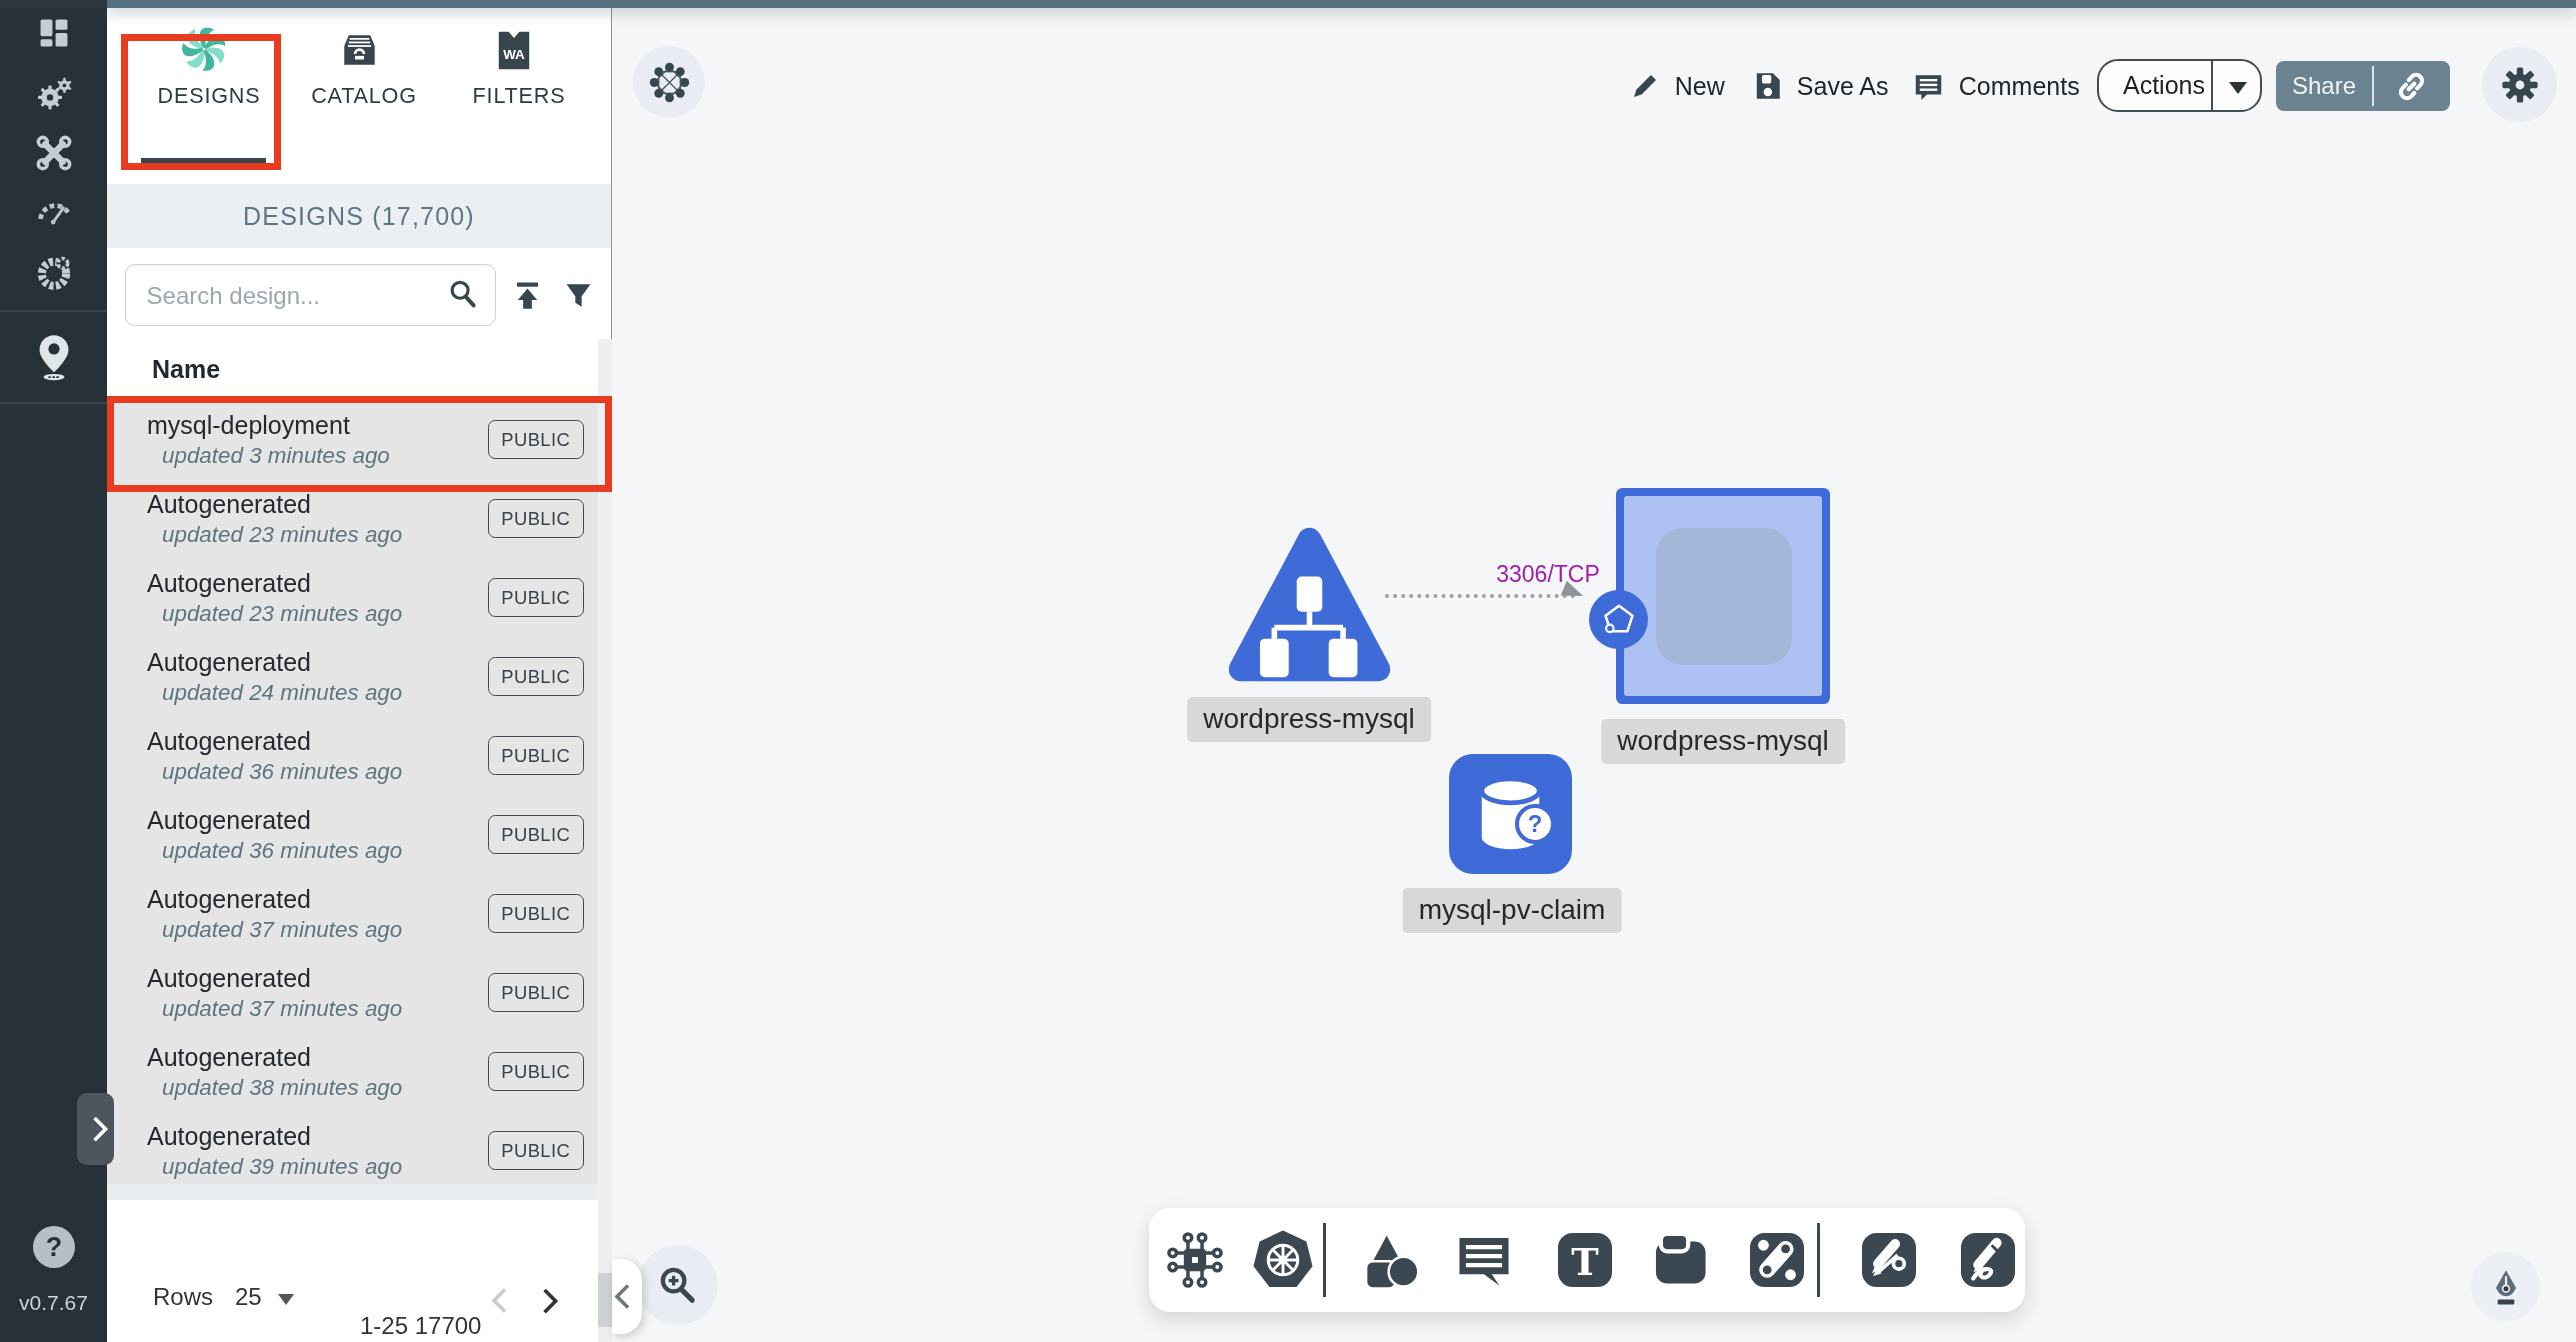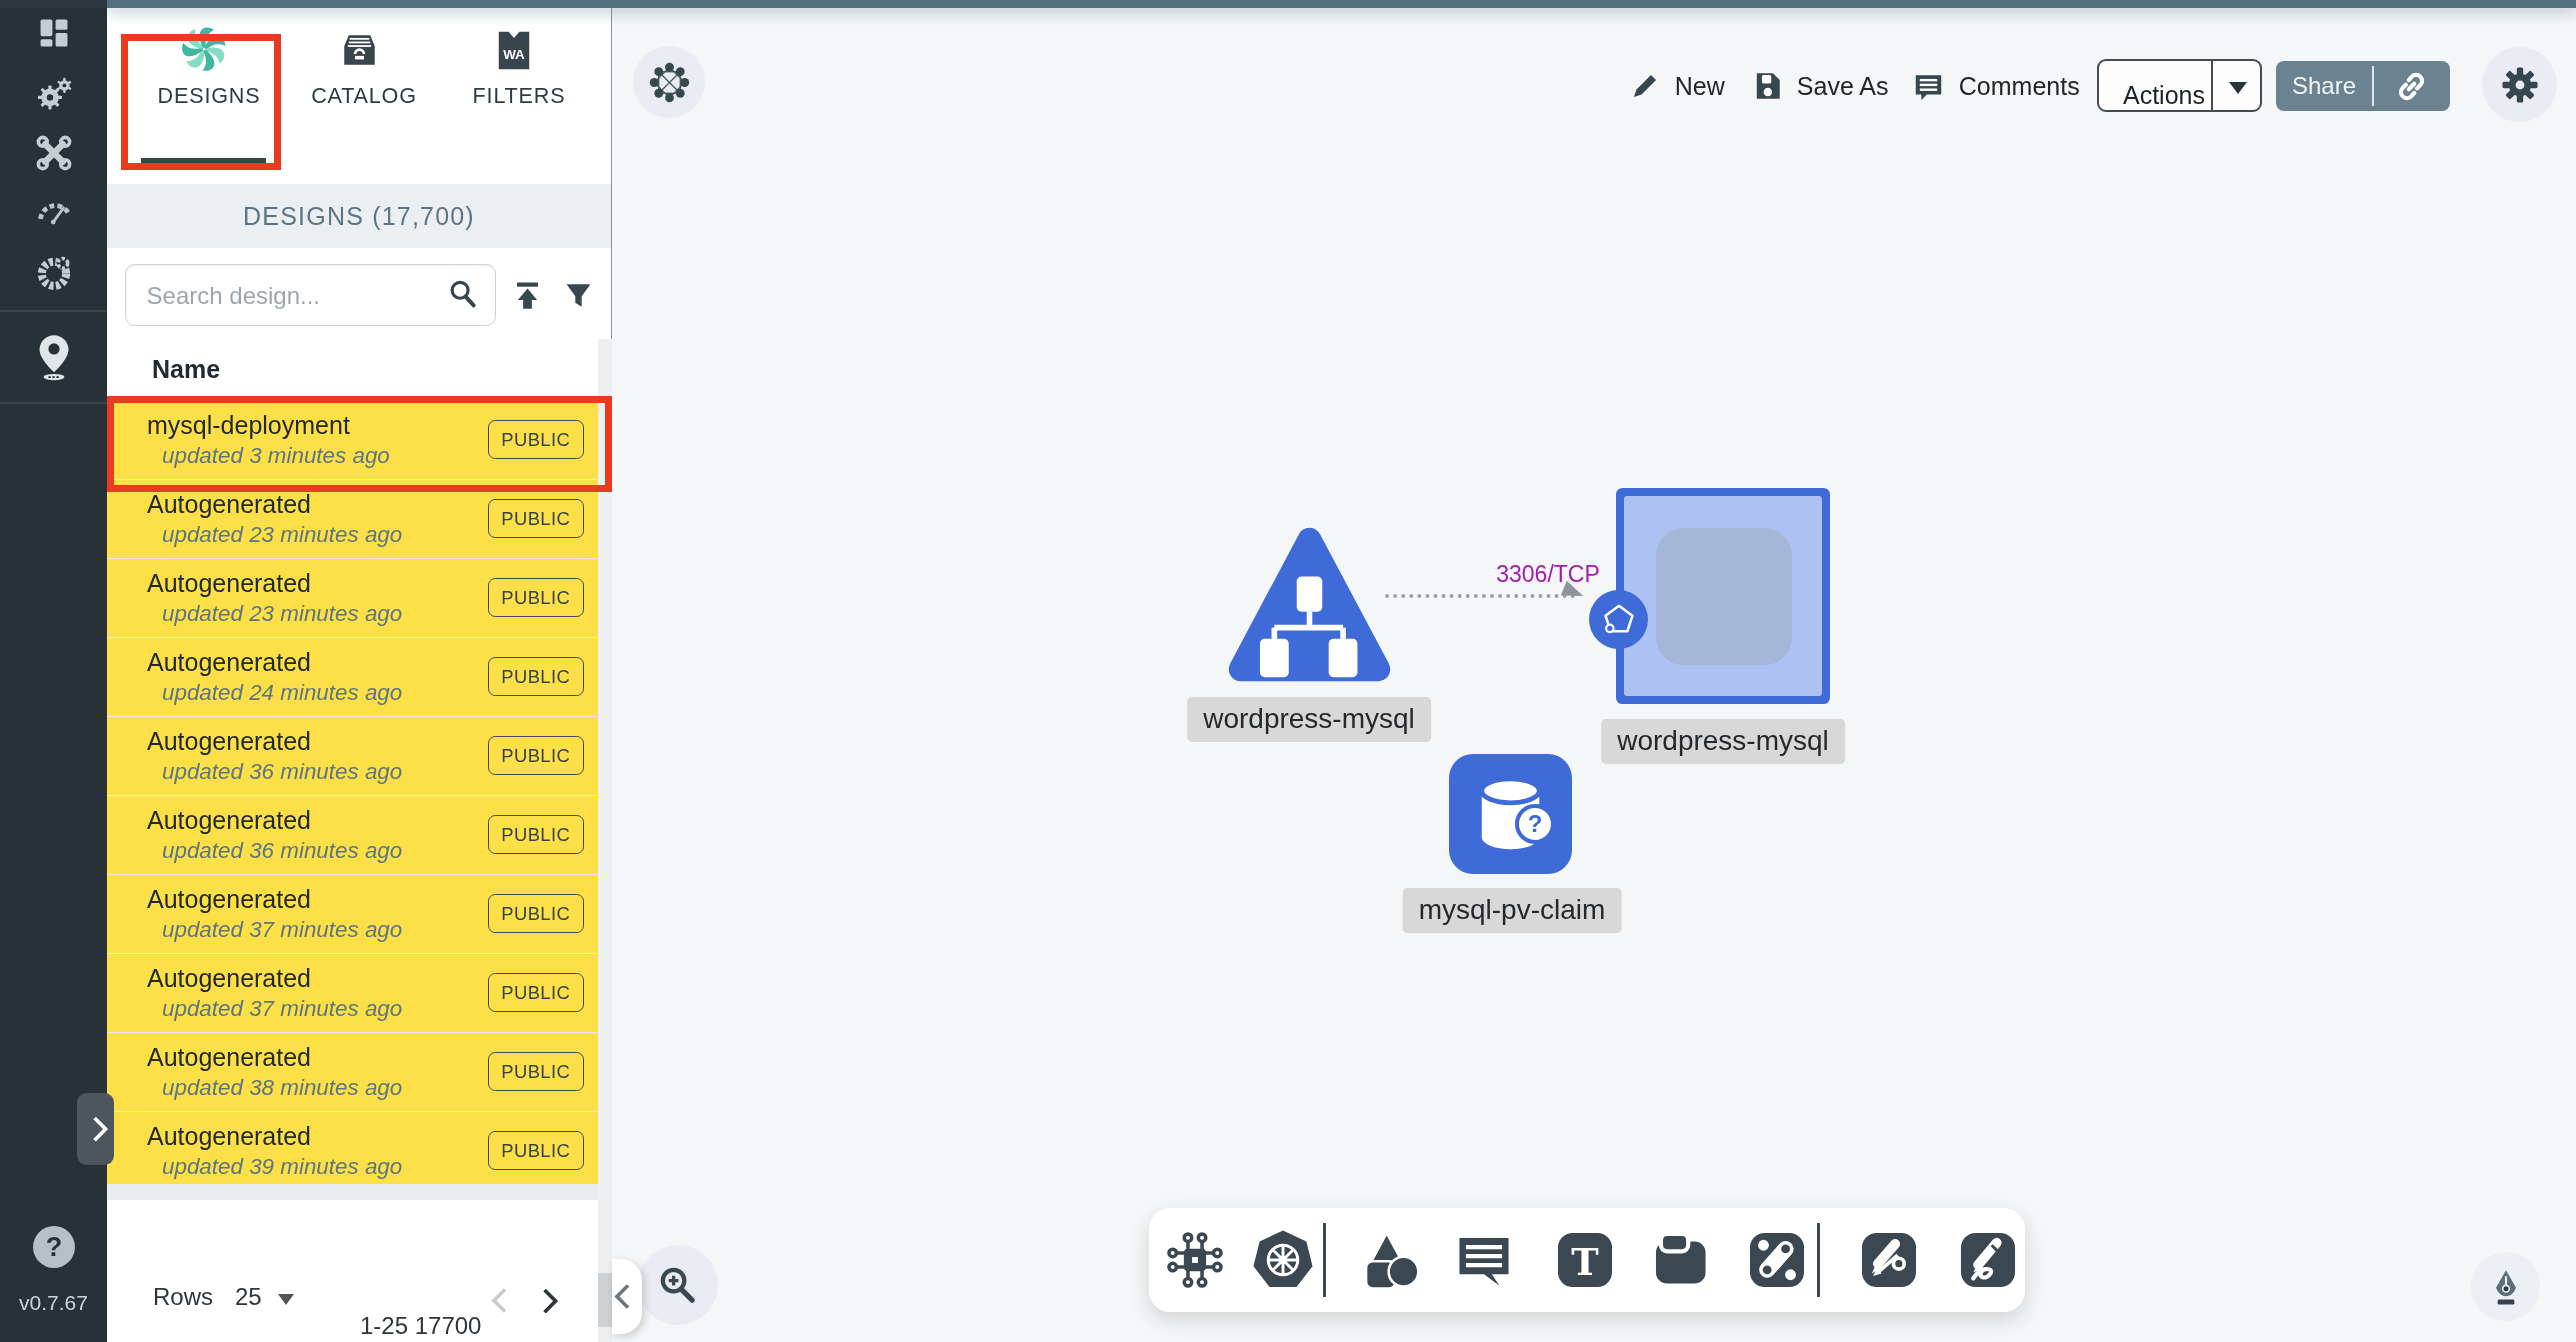--- a/index.html
+++ b/index.html
@@ -37,21 +37,21 @@
     display:flex;align-items:center;justify-content:center;font-size:25px;letter-spacing:1.2px;color:#5a7585;}
   .searchrow{position:absolute;left:0;top:264px;width:100%;height:66px;}
   .searchbox{position:absolute;left:17.6px;top:0;width:371px;height:62px;border:1.6px solid #cdd2d5;border-radius:9.6px;
     background:#fff;box-shadow:inset 0 1.6px 3.2px rgba(0,0,0,.06);box-sizing:border-box;}
   .searchbox input{position:absolute;left:19px;top:4.8px;width:288px;height:50px;border:none;outline:none;
     font-size:24px;color:#333;font-family:inherit;background:transparent;}
   .searchbox input::placeholder{color:#9ba6ad;}
   .sicon{position:absolute;top:50%;transform:translateY(-50%);}
   .colname{position:absolute;left:45px;top:355px;font-size:25px;font-weight:bold;color:#23292e;}
   .list{position:absolute;left:0;top:401px;width:100%;}
-  .lrow{position:relative;height:78px;border-bottom:1.6px solid #e5e7e8;cursor:pointer;background:#fde047;}
+  .lrow{position:relative;height:78px;border-bottom:1.6px solid #e5e7e8;cursor:pointer;background:#e5e5e5;}
   .lrow .nm{position:absolute;left:40px;top:9.6px;font-size:25px;color:#23292e;}
   .lrow .ts{position:absolute;left:40px;top:42px;font-size:22.4px;font-style:italic;color:#5d7581;margin-left:15px;}
   .lrow .bd{position:absolute;right:27px;top:19px;height:37px;padding:0 12.8px;border:1.6px solid #3e4a52;border-radius:7.2px;
     font-size:18.4px;letter-spacing:0.4px;color:#37424a;display:flex;align-items:center;}
   .endband{position:absolute;left:0;top:1184px;width:100%;height:16px;background:#e9edf0;}
   .pager{position:absolute;left:0;top:1246px;width:100%;height:96px;font-size:24px;color:#2f3539;}
   .pager .lbl{position:absolute;left:46px;top:37px;}
   .pager .psz{position:absolute;left:128px;top:37px;}
   .pager .caret{position:absolute;left:171px;top:48px;width:0;height:0;border-left:8.8px solid transparent;border-right:8.8px solid transparent;border-top:11.2px solid #555;}
   .pager .rng{position:absolute;left:253px;top:37px;margin-top:29px;}
@@ -60,22 +60,22 @@
   .scrolltrack{position:absolute;left:491px;top:339px;width:14.4px;height:1004px;background:#edeff1;}
   .scrollthumb{position:absolute;left:0;top:934px;width:14.4px;height:54px;background:#ced2d5;}
   .redbox{position:absolute;border:7.2px solid #e83b20;box-sizing:border-box;z-index:7;pointer-events:none;}
   .collapse-tab{left:612px;top:1259px;width:30px;height:75px;background:#fff;border-radius:0 21px 21px 0;
     box-shadow:2.4px 2.4px 8px rgba(0,0,0,.18);z-index:6;display:flex;align-items:center;justify-content:center;color:#6f777c;cursor:pointer;}
 
   
   .canvas{left:612px;top:0;width:1964px;height:1342px;background:#f5f6f7;}
   .fab{position:absolute;border-radius:50%;background:#e9edf3;display:flex;align-items:center;justify-content:center;cursor:pointer;}
   .topbar-item{position:absolute;top:61px;height:50px;display:flex;align-items:center;gap:12.8px;font-size:25px;color:#20262a;cursor:pointer;}
-  .btn-actions{position:absolute;left:1485px;top:59px;width:165px;height:53px;border:2.4px solid #434c52;border-radius:9px;
-    box-sizing:border-box;display:flex;align-items:flex-end;cursor:pointer;background:#fdfdfd;}
+  .btn-actions{position:absolute;left:1485px;top:59px;width:165px;height:53px;border:2.4px solid #434c52;border-radius:21px;
+    box-sizing:border-box;display:flex;align-items:center;cursor:pointer;background:#fdfdfd;}
   .btn-actions .txt{font-size:25px;color:#1d2226;padding-left:24px;}
   .btn-actions .vdiv{position:absolute;left:112px;top:0;width:1.6px;height:100%;background:#434c52;}
   .btn-actions .car{position:absolute;left:130px;top:21px;width:0;height:0;border-left:9.6px solid transparent;border-right:9.6px solid transparent;border-top:12px solid #2c3338;}
   .btn-share{position:absolute;left:1664px;top:61px;width:174px;height:50px;background:#6b8390;border-radius:8px;display:flex;cursor:pointer;}
   .btn-share .stxt{width:96px;display:flex;align-items:center;justify-content:center;color:#f2f5f6;font-size:24px;}
   .btn-share .svdiv{width:1.6px;background:#dfe5e8;margin:4.8px 0;}
   .btn-share .slink{flex:1;display:flex;align-items:center;justify-content:center;}
 
   .node-label{position:absolute;transform:translateX(-50%);background:#d8d8d8;border-radius:4.8px;
     padding:6.4px 16px;font-size:28px;color:#26292c;white-space:nowrap;}

